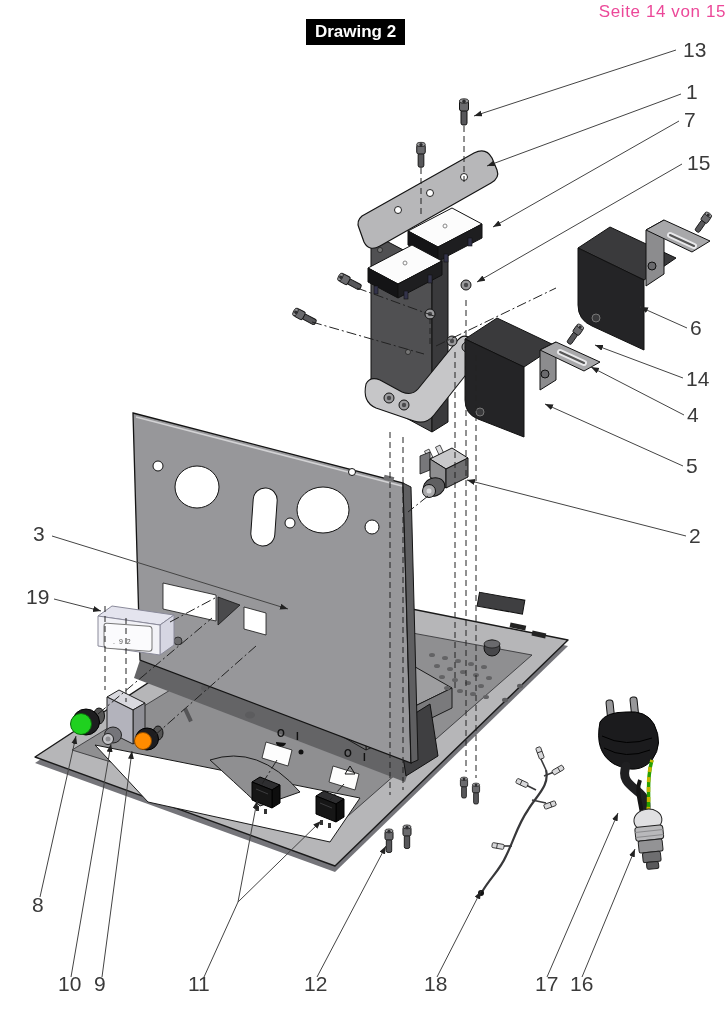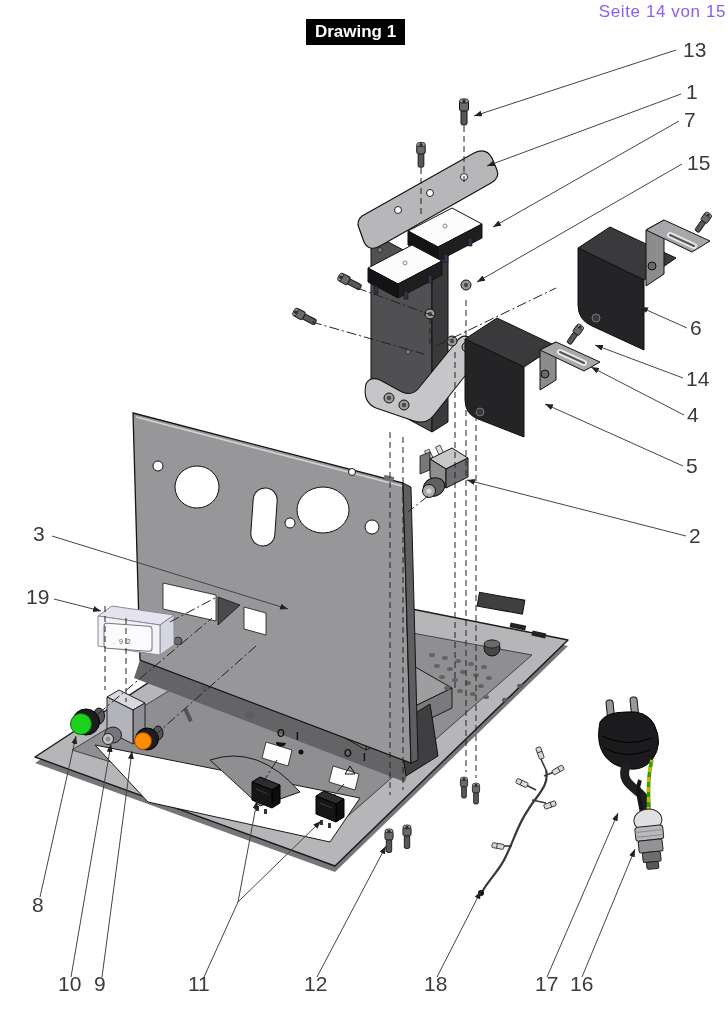--- a/index.html
+++ b/index.html
@@ -1,37 +1,37 @@
 <!DOCTYPE html>
 <html><head>
 <meta charset="utf-8">
 <style>
   html,body{margin:0;padding:0;background:#fff;}
   .page{position:relative;width:728px;height:1014px;background:#fff;overflow:hidden;
         font-family:"Liberation Sans",sans-serif;}
-  .page-num{position:absolute;top:2px;right:2px;font-size:17px;color:#8b5cf6;
+  .page-num{position:absolute;top:2px;right:2px;font-size:17px;color:#ec4899;
             letter-spacing:.6px;}
   .badge{position:absolute;top:19px;left:306px;min-width:99px;height:26px;background:#000;
          color:#fff;font-weight:bold;font-size:17px;display:flex;align-items:center;
          justify-content:center;padding:0 6px;box-sizing:border-box;}
   svg{position:absolute;left:0;top:0;}
   .co{font-size:21px;fill:#3a3a3a;}
   .ldr{stroke:#444;stroke-width:1;fill:none;}
   .dash{stroke:#222;stroke-width:1;fill:none;stroke-dasharray:6 4;}
   .dashdot{stroke:#222;stroke-width:1;fill:none;stroke-dasharray:10 3 2 3;}
   .mk{font-size:10px;font-weight:bold;fill:#111;}
   .cv{font-size:7px;fill:#555;letter-spacing:1px;}
 </style>
 </head>
 <body>
 
 <div class="page">
 
   <div class="page-num">Seite 14 von 15</div>
-  <div class="badge">Drawing 1</div>
+  <div class="badge">Drawing 2</div>
 
   <svg width="728" height="1014" viewBox="0 0 728 1014">
     <defs>
       <marker id="arw" markerWidth="10" markerHeight="8" refX="8" refY="3" orient="auto" markerUnits="userSpaceOnUse">
         <path d="M0,0 L8,3 L0,6 Z" fill="#222"></path>
       </marker>
       <g id="screw">
         <rect x="-3" y="0" width="6" height="15" rx="2" fill="#57575a" stroke="#111" stroke-width="1"></rect>
         <rect x="-4.5" y="-9" width="9" height="10" rx="2" fill="#6a6a6d" stroke="#111" stroke-width="1"></rect>
         <ellipse cx="0" cy="-9" rx="4.5" ry="2.2" fill="#9c9c9e" stroke="#111" stroke-width="0.8"></ellipse>

